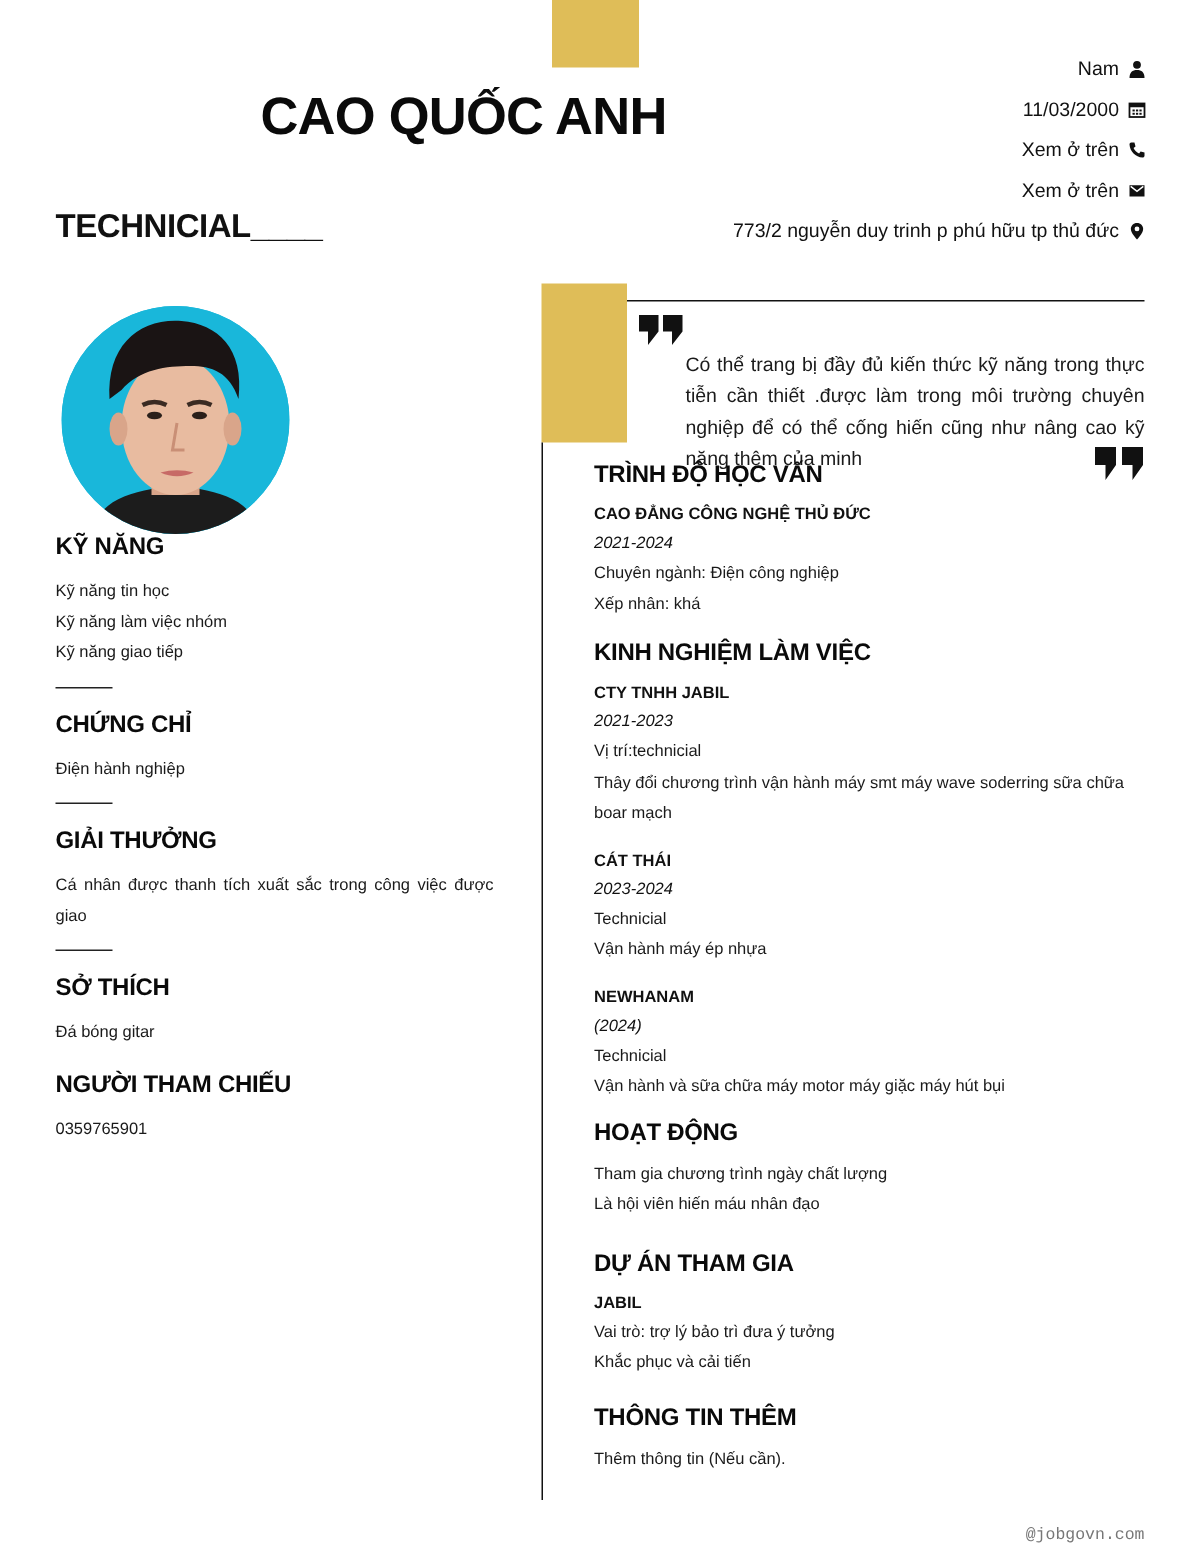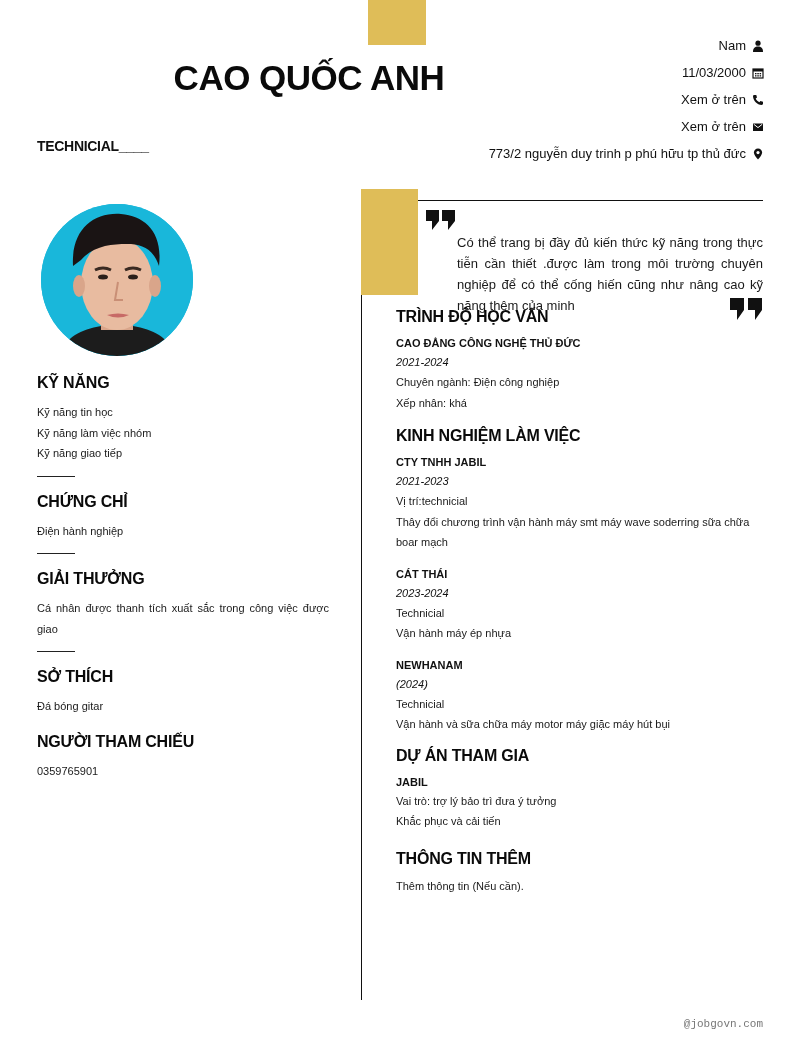--- a/index.html
+++ b/index.html
@@ -3,31 +3,31 @@
   <meta charset="utf-8">
   <style>
     * { margin: 0; padding: 0; box-sizing: border-box; }
     html, body { width: 800px; height: 1040px; background: #ffffff; overflow: hidden; }
     body { position: relative; font-family: "Liberation Sans", "DejaVu Sans", sans-serif; color: #111; }
 
     .abs { position: absolute; }
 
     .top-block { left: 368px; top: 0; width: 58px; height: 45px; background: #dfbd58; }
     .name { left: 150px; top: 58px; width: 318px; text-align: center; font-size: 35px; font-weight: bold; letter-spacing: -0.5px; color: #0a0a0a; }
-    .job-title { left: 37px; top: 138px; font-size: 14px; font-weight: bold; letter-spacing: -0.3px; }
+    .job-title { left: 37px; top: 138px; font-size: 22px; font-weight: bold; letter-spacing: -0.3px; }
 
     .contact { right: 36px; top: 32px; width: 360px; }
     .contact-row { display: flex; justify-content: flex-end; align-items: center; height: 27px; font-size: 13px; color: #111; }
     .contact-row .txt { margin-right: 6px; }
     .contact-row .ic { width: 12px; height: 12px; display: inline-flex; align-items: center; justify-content: center; }
     .contact-row svg { width: 12px; height: 12px; display: block; }
 
     .avatar { left: 41px; top: 204px; width: 152px; height: 152px; border-radius: 50%; background: #19b7da; overflow: hidden; }
 
-    .left-col { left: 37px; top: 374px; width: 292px; }
+    .left-col { left: 37px; top: 356px; width: 292px; }
     .sec-title { font-size: 16px; font-weight: bold; color: #0a0a0a; letter-spacing: -0.2px; }
     .left-col .sec-title { margin-bottom: 10px; }
     .line-item { font-size: 11px; line-height: 20.5px; color: #1a1a1a; }
     .justify { text-align: justify; text-align-last: left; }
     .sep { width: 38px; height: 1px; background: #222; margin: 12px 0 16px; }
 
     .quote-block { left: 361px; top: 189px; width: 57px; height: 106px; background: #dfbd58; }
     .quote-hline { left: 418px; top: 200px; width: 345px; height: 1px; background: #111; }
     .vline { left: 361px; top: 295px; width: 1px; height: 705px; background: #111; }
     .quote-open { left: 426px; top: 210px; width: 30px; height: 20px; }
@@ -197,20 +197,25 @@
       <div class="line-item">Vận hành máy ép nhựa</div>
     </div>
     <div class="entry">
       <div class="entry-title">NEWHANAM</div>
       <div class="entry-date">(2024)</div>
       <div class="line-item">Technicial</div>
       <div class="line-item">Vận hành và sữa chữa máy motor máy giặc máy hút bụi</div>
     </div>
   </div>
 
+  <div class="section" style="margin-bottom:20px;">
+    <div class="sec-title">HOẠT ĐỘNG</div>
+    <div class="line-item">Tham gia chương trình ngày chất lượng</div>
+    <div class="line-item">Là hội viên hiến máu nhân đạo</div>
+  </div>
 
   <div class="section" style="margin-bottom:18px;">
     <div class="sec-title">DỰ ÁN THAM GIA</div>
     <div>
       <div class="entry-title">JABIL</div>
       <div class="line-item">Vai trò: trợ lý  bảo trì đưa ý tưởng</div>
       <div class="line-item">Khắc phục và cải tiến</div>
     </div>
   </div>
 

